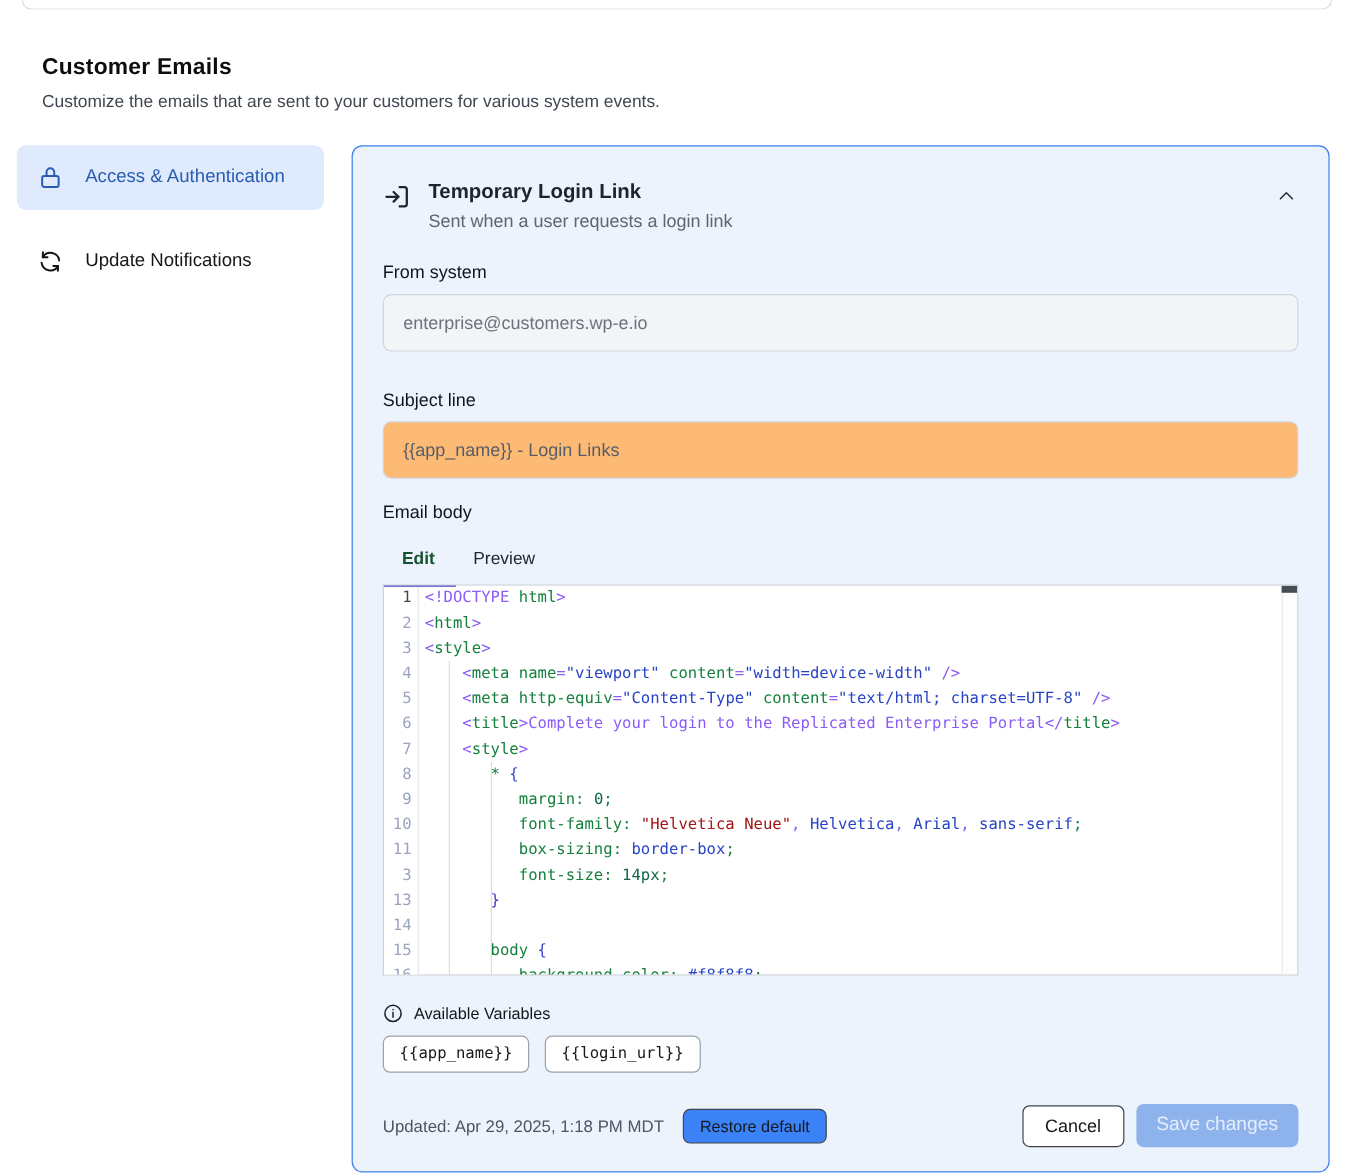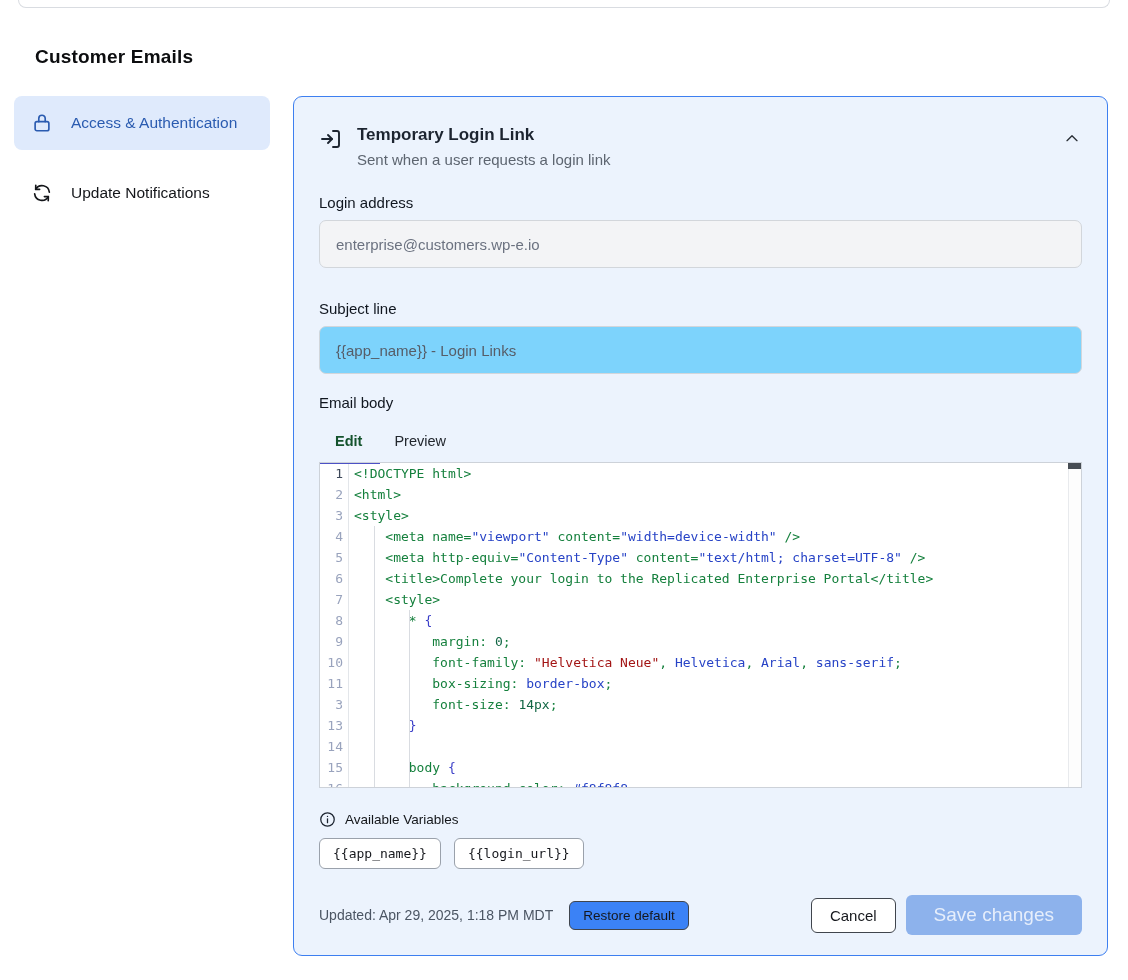--- a/index.html
+++ b/index.html
@@ -36,67 +36,68 @@
   .ph-icon{ width:24px; height:24px; margin-top:6px; flex:none; }
   .ph-title{ font-size:17px; font-weight:bold; color:#1c2430; line-height:22px; margin-top:3px;}
   .ph-sub{ font-size:15px; color:#5d6570; margin-top:5px; }
   .ph-chevron{ margin-left:auto; margin-top:8px; cursor:pointer; width:20px; height:20px; }
 
   .field-label{ margin-top:26px; font-size:15px; color:#10161f; }
   .field-label.tight{ margin-top:32px; }
   .text-input{ display:block; width:100%; margin-top:9px; height:48px; border:1px solid #d2d6db;
     border-radius:7px; padding:0 16px; font-size:15px; font-family:"Liberation Sans",sans-serif; outline:none; }
   .text-input.disabled{ background:#f3f4f6; color:#6b7280; }
-  .text-input.normal{ background:#7dd3fc; color:#565d68; }
+  .text-input.normal{ background:#fdba74; color:#565d68; }
 
   
   .tabs{ display:flex; margin-top:13px; }
   .tab{ padding:9px 16px 13px 16px; font-size:14.5px; color:#22272e; cursor:pointer; }
   .tab.active{ color:#14532d; font-weight:bold; }
 
   
   .editor-wrap{ position:relative; background:#ffffff; border:1px solid #cdd2d9; height:326px; overflow:hidden; }
   .tab-underline{ position:absolute; top:-2px; left:-1px; width:61px; height:3px; background:#4c51c6; z-index:3; }
   .code-scroll{ position:absolute; inset:0 13px 0 0; overflow:hidden; }
   .cm-line{ display:flex; height:21px; line-height:21px; font-family:"DejaVu Sans Mono",monospace; font-size:13px; }
   .ln{ width:29px; flex:none; text-align:right; padding-right:5px; color:#99a3bd;
        border-right:1px solid #e3e6ea; background:#fff; }
   .cm-line.active .ln{ color:#3c4758; }
   .lc{ position:relative; flex:1; white-space:pre; padding-left:5px; color:#1f2328; }
   .lc .g{ position:absolute; top:0; bottom:0; border-left:1px solid #d9dce1; }
-  .tk-p{ color:#15803d; } .tk-r{ color:#15803d; } .tk-b{ color:#2743c6; }
+  .tk-p{ color:#8b5cf6; } .tk-r{ color:#15803d; } .tk-b{ color:#2743c6; }
   .tk-m{ color:#a31515; } .tk-g{ color:#116644; } .tk-v{ color:#3b3fc8; }
   .vtrack{ position:absolute; top:0; right:0; bottom:0; width:13px; background:#fdfdfd; border-left:1px solid #e8eaed; z-index:2;}
   .vthumb{ position:absolute; top:0; right:0; width:13px; height:6px; background:#474d54; cursor:pointer; }
 
   
   .vars-row{ display:flex; align-items:center; gap:9px; margin-top:23px; }
   .vars-label{ font-size:13.5px; color:#14161a; }
   .chips{ display:flex; gap:13px; margin-top:10px; }
   .chip{ font-family:"DejaVu Sans Mono",monospace; font-size:13px; color:#16181d; background:#fff;
     border:1px solid #9aa1ab; border-radius:6px; padding:7px 13px; cursor:pointer; }
 
   
   .panel-footer{ display:flex; align-items:center; margin-top:26px; }
   .updated{ font-size:14px; color:#4b5563; }
   .btn{ border-radius:6px; cursor:pointer; font-family:"Liberation Sans",sans-serif; }
   .btn-restore{ margin-left:16px; background:#3b82f6; border:1px solid #40454d; color:#16181d;
     font-size:13.5px; padding:6px 13px; }
   .btn-cancel{ background:#fff; border:1px solid #40454d; color:#16181d; font-size:15px; padding:8px 18px; }
-  .btn-save{ margin-left:10px; background:#8db2ec; border:none; color:#e6eefb; font-size:19px; padding:9px 28px; }
+  .btn-save{ margin-left:10px; background:#8db2ec; border:none; color:#e6eefb; font-size:16px; padding:9px 17px; }
   .spacer{ flex:1; }
   svg{ display:block; }
 </style>
 </head>
 <body>
 
 <div class="top-card-edge"></div>
 
 <div class="page-head">
   <div class="page-title">Customer Emails</div>
+  <div class="page-sub">Customize the emails that are sent to your customers for various system events.</div>
 </div>
 
 <div class="content">
 
   <div class="sidebar">
     <div class="side-item active">
       <span class="side-icon">
         <svg width="22" height="22" viewBox="0 0 24 24" fill="none" stroke="#2a5bb0" stroke-width="1.8" stroke-linecap="round" stroke-linejoin="round">
           <rect x="4.5" y="10.5" width="15" height="10" rx="2"></rect>
           <path d="M8.5 10.5V7a3.5 3.5 0 0 1 7 0v3.5"></path>
@@ -130,21 +131,21 @@
         <div class="ph-title">Temporary Login Link</div>
         <div class="ph-sub">Sent when a user requests a login link</div>
       </div>
       <span class="ph-chevron">
         <svg width="20" height="20" viewBox="0 0 24 24" fill="none" stroke="#2a2f36" stroke-width="1.6" stroke-linecap="round" stroke-linejoin="round">
           <polyline points="6,14 12,8 18,14"></polyline>
         </svg>
       </span>
     </div>
 
-    <div class="field-label">Login address</div>
+    <div class="field-label">From system</div>
     <input class="text-input disabled" type="text" readonly="" value="enterprise@customers.wp-e.io" style="">
 
     <div class="field-label tight">Subject line</div>
     <input class="text-input normal" type="text" value="{{app_name}} - Login Links" style="">
 
     <div class="field-label" style="margin-top:20px;">Email body</div>
 
     <div class="tabs">
       <div class="tab active">Edit</div>
       <div class="tab">Preview</div>

